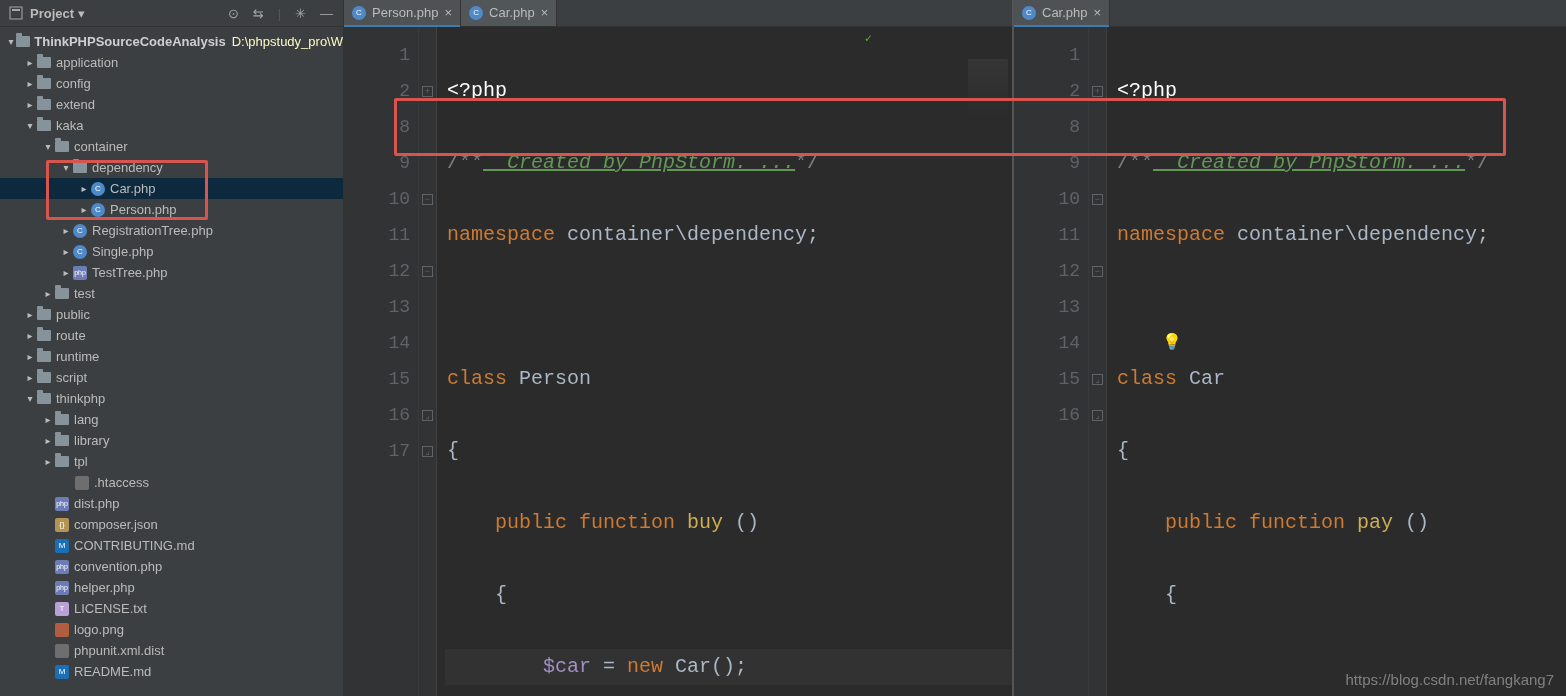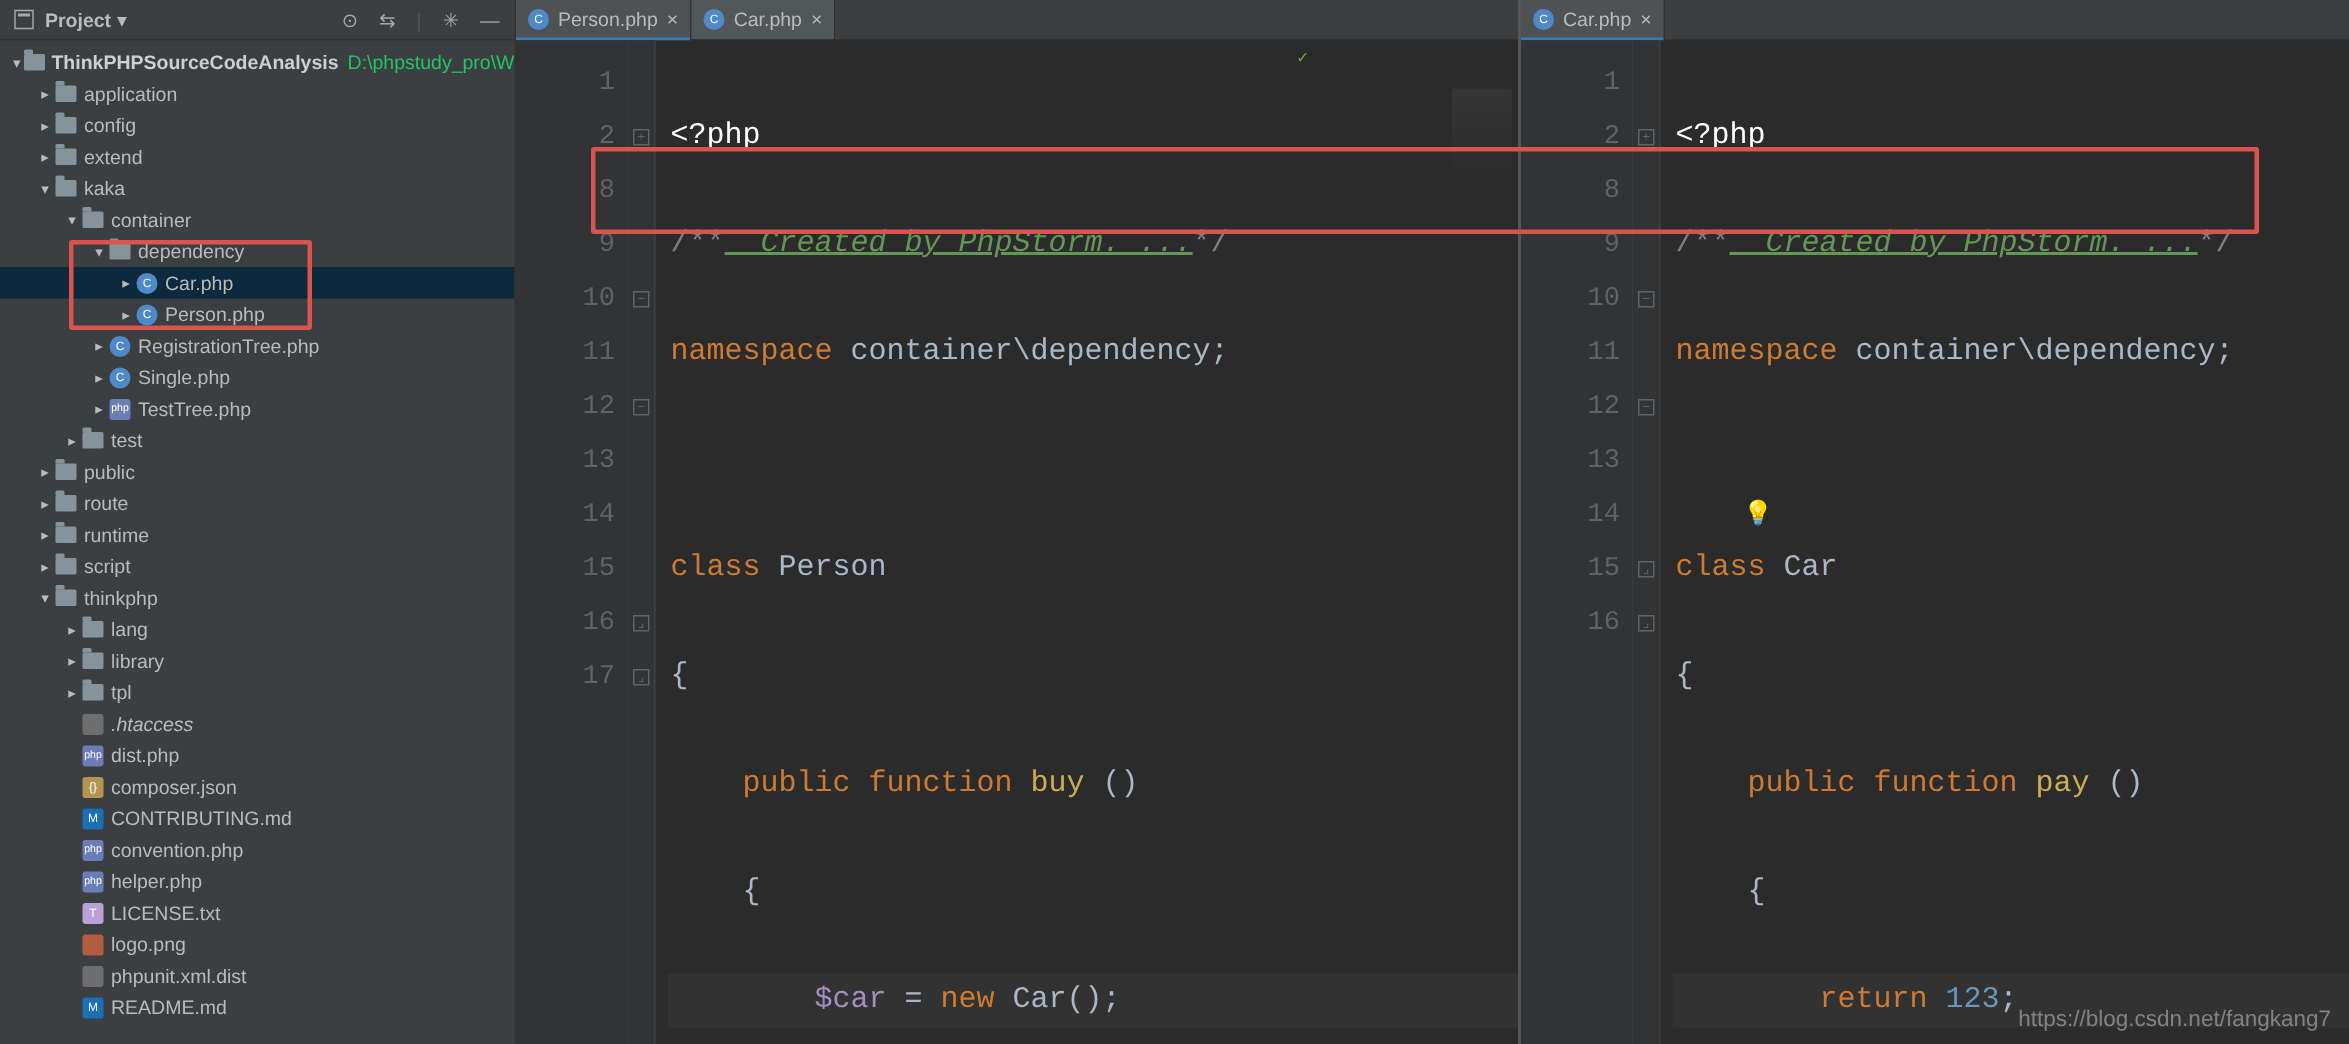--- a/index.html
+++ b/index.html
@@ -41,21 +41,21 @@
     display: flex;
     align-items: center;
     height: 21px;
     color: #bbbbbb;
     white-space: nowrap;
     cursor: pointer;
   }
   .tree-row .arrow { width: 12px; display:inline-flex; justify-content:center; color:#bbbbbb; font-size:10px; }
   .tree-row .ficon { width: 16px; height: 16px; margin-right: 4px; display:inline-flex; align-items:center; justify-content:center; }
   .tree-row.selected { background:#0d293e; }
-  .tree-row .muted { color:#22c55e; margin-left:6px; }
+  .tree-row .muted { color:#fef9c3; margin-left:6px; }
   .tree-row.root-row .label { font-weight:700; color:#cfcfcf; }
   .red-box {
     position: absolute;
     border: 3px solid #d9534f;
     border-radius: 2px;
     pointer-events: none;
   }
   
   .editors { flex: 1; display: flex; }
   .editor {
@@ -337,21 +337,21 @@
           </span>
           <span class="label">library</span>
         </div>
         <div class="tree-row" style="padding-left: 42px;">
           <span class="arrow">▸</span>
           <span class="ficon">
             <span class="folder-icon"></span>
           </span>
           <span class="label">tpl</span>
         </div>
-        <div class="tree-row" style="padding-left: 42px; font-style: italic;">
+        <div class="tree-row" style="padding-left: 62px;">
           <span class="arrow"></span>
           <span class="ficon">
             <span class="gray-file"></span>
           </span>
           <span class="label">.htaccess</span>
         </div>
         <div class="tree-row" style="padding-left: 42px;">
           <span class="arrow"></span>
           <span class="ficon">
             <span class="php-file">php</span>
@@ -537,21 +537,20 @@
           </div>
         <div class="code">
 <div class="line"><span class="php-open">&lt;?php</span></div>
 <div class="line"><span class="comment-gray">/**</span><span class="comment" style="text-decoration:underline;">  Created by PhpStorm. ...</span><span class="comment-gray">*/</span></div>
 <div class="line"><span class="kw">namespace</span><span class="ident"> container\dependency;</span></div>
 <div class="line"></div>
 <div class="line"><span class="kw">class</span><span class="ident"> Car</span></div>
 <div class="line"><span class="ident">{</span></div>
 <div class="line">    <span class="kw">public </span><span class="kw">function </span><span class="fn-yellow">pay </span><span class="ident">()</span></div>
 <div class="line">    <span class="ident">{</span></div>
-<div class="line hl-line">        <span class="return-kw">return </span><span class="num">123</span><span class="ident">;</span></div>
 
 
           <span class="bulb" style="top:298px;">💡</span>
         </div>
       </div>
     </div>
   </div>
 </div>
 
 <div class="red-box" style="left:46px; top:160px; width:162px; height:60px;"></div>

